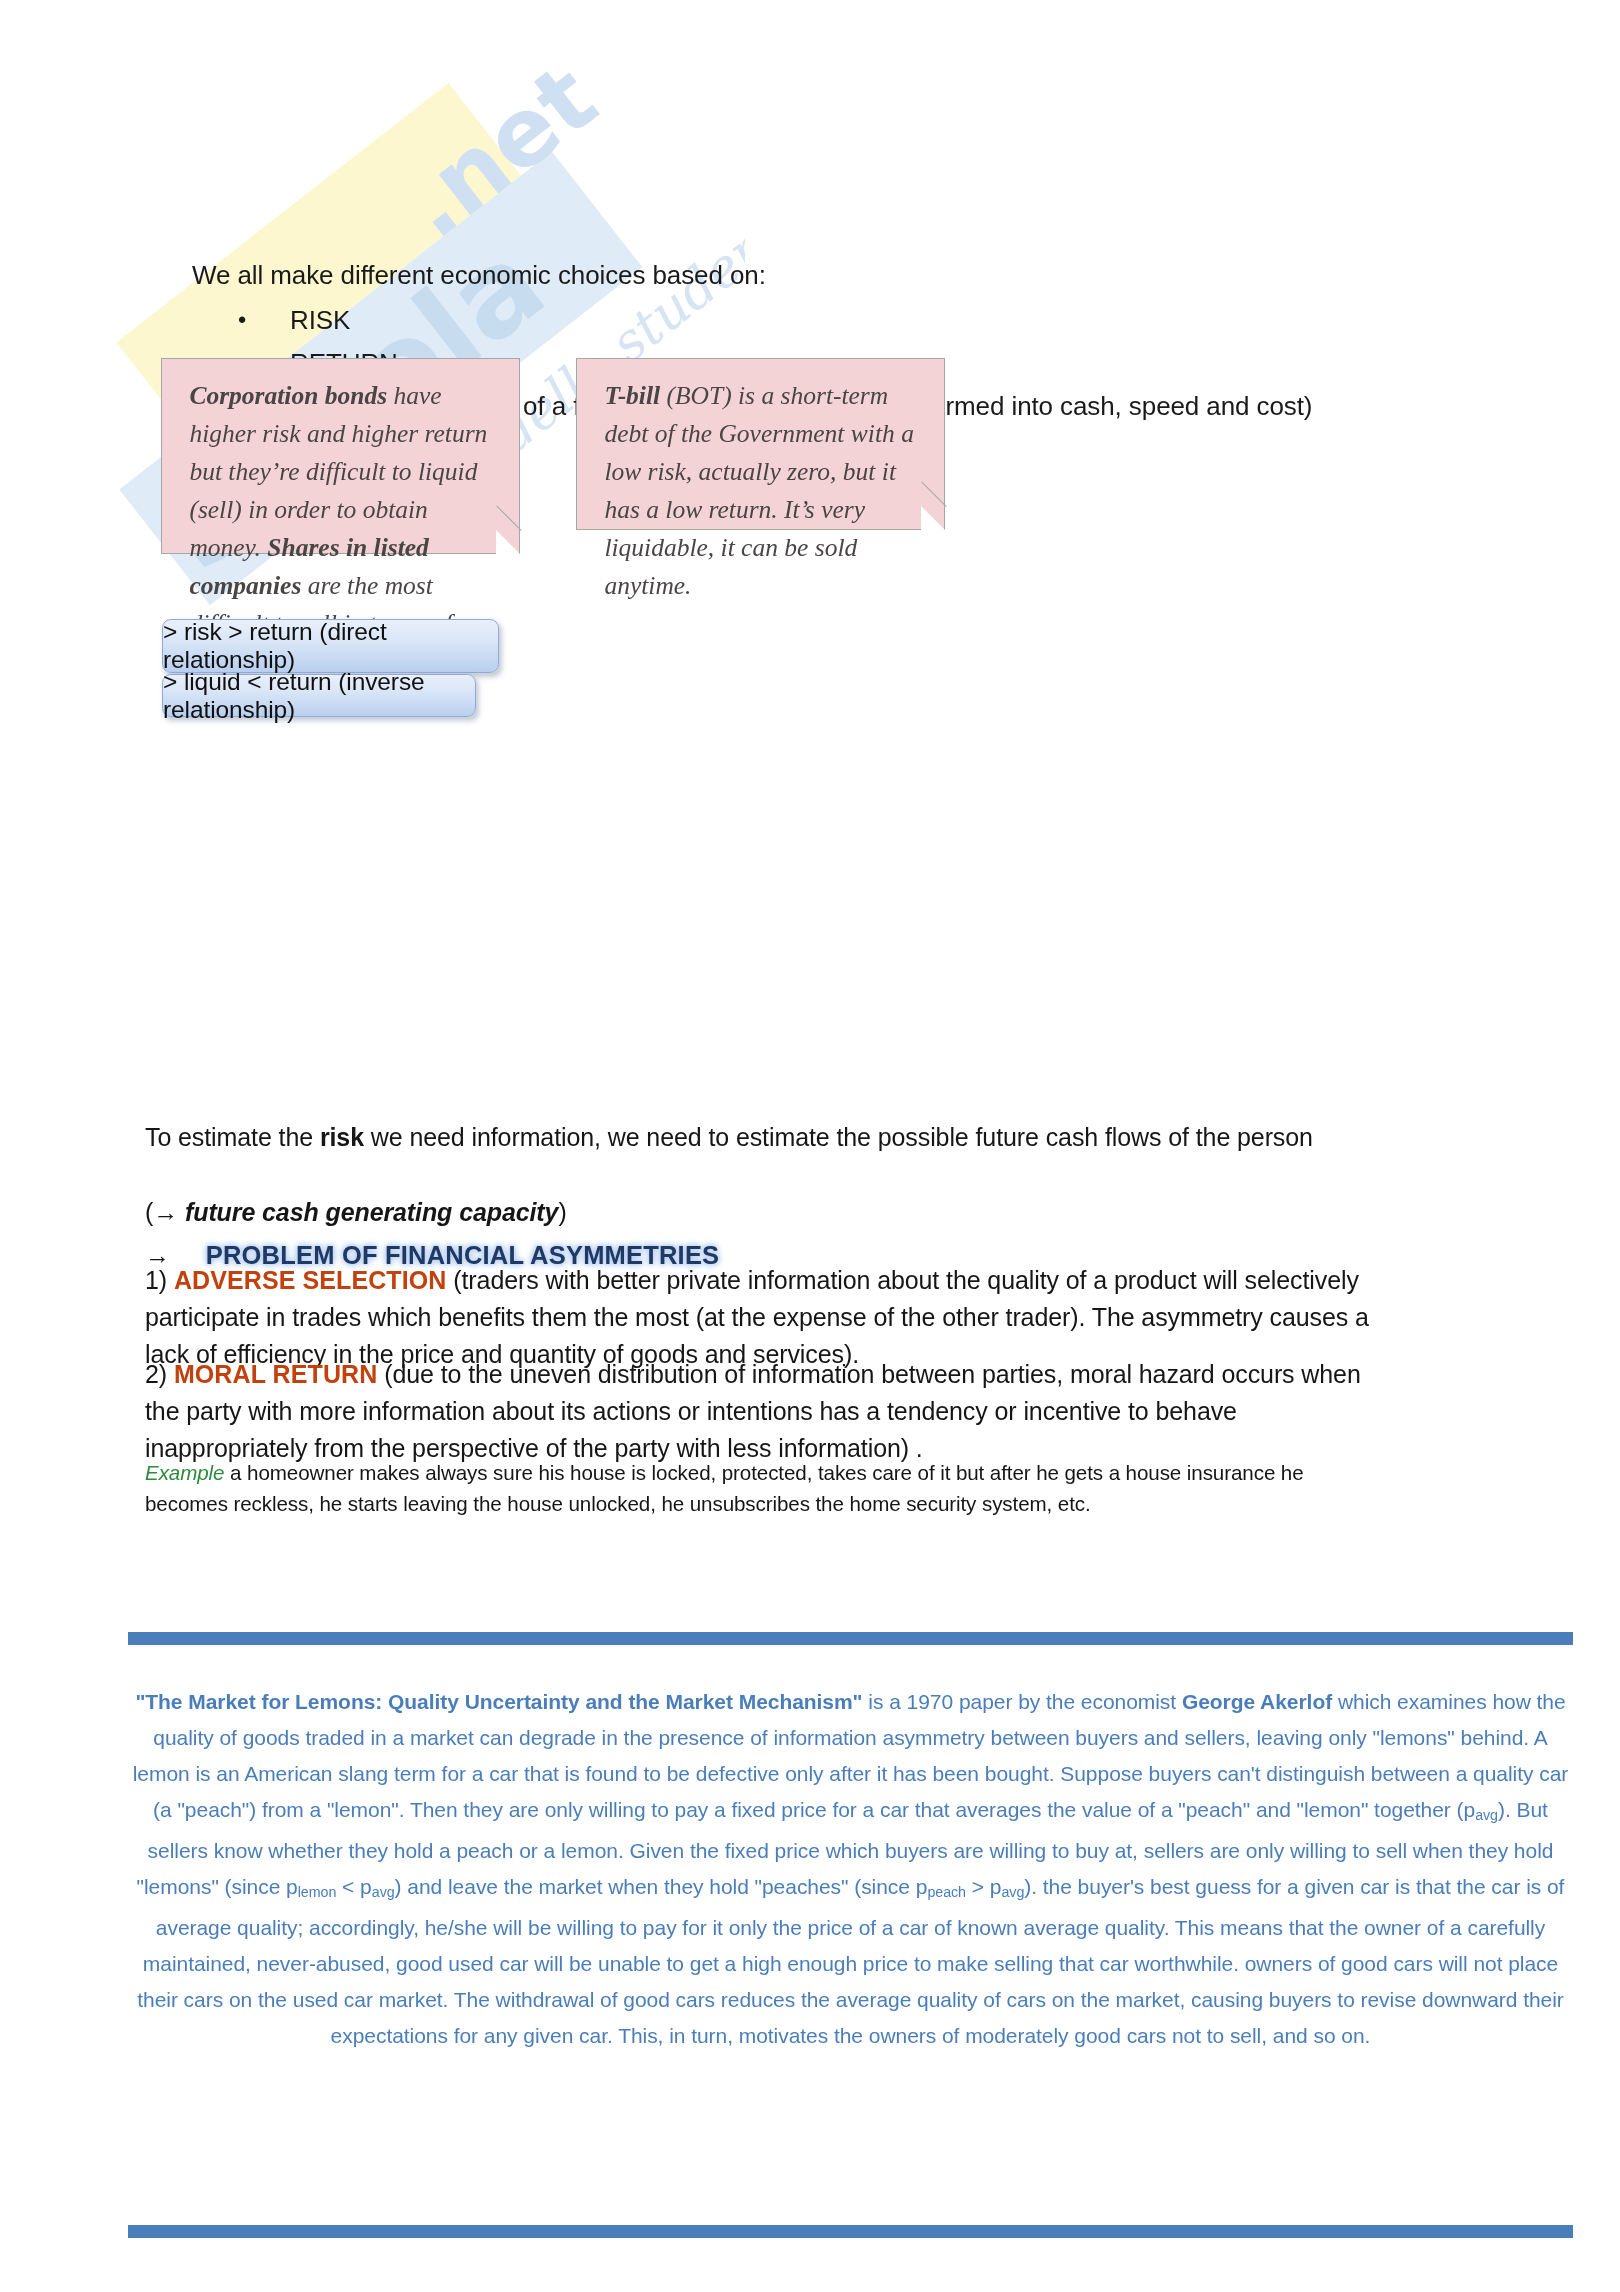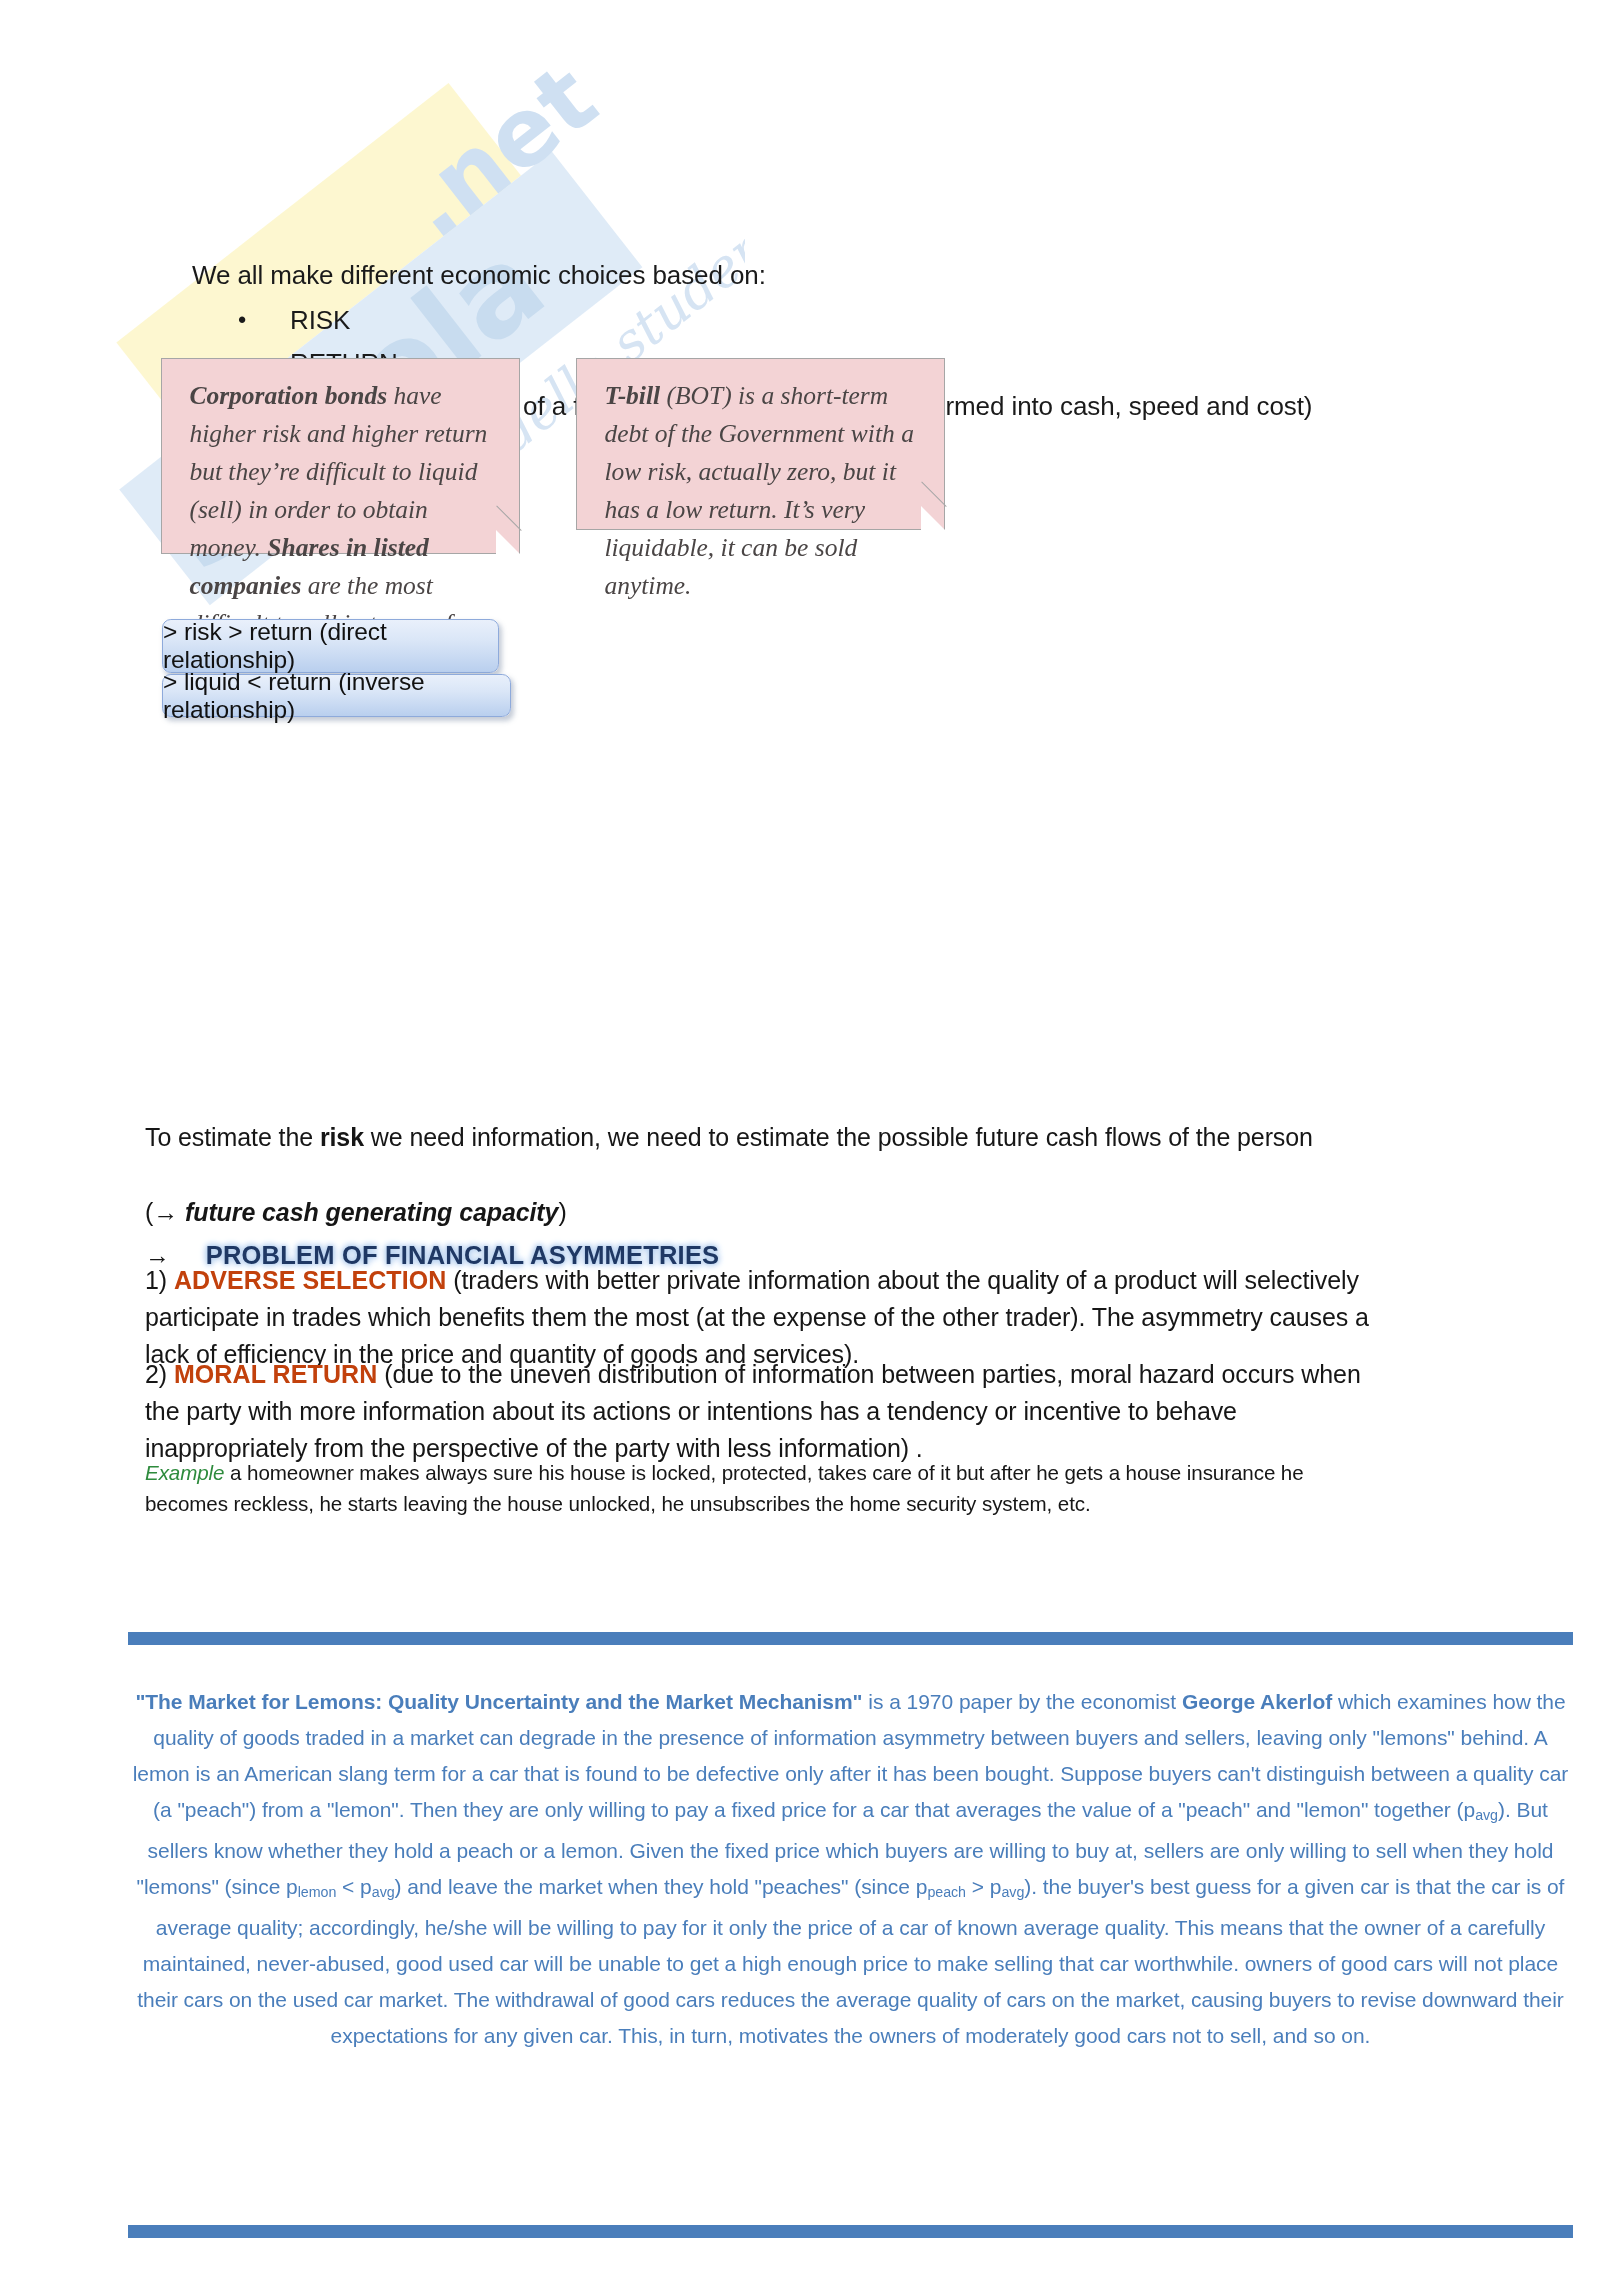--- a/index.html
+++ b/index.html
@@ -137,21 +137,21 @@
   }
   #bluebox-1 {
     left: 122px;
     top: 619px;
     width: 337px;
     height: 54px;
   }
   #bluebox-2 {
     left: 122px;
     top: 674px;
-    width: 349px;
+    width: 314px;
     height: 43px;
   }
 
   
   .body-text {
     position: absolute;
     left: 105px;
     width: 1255px;
     font-size: 25px;
     line-height: 37px;

